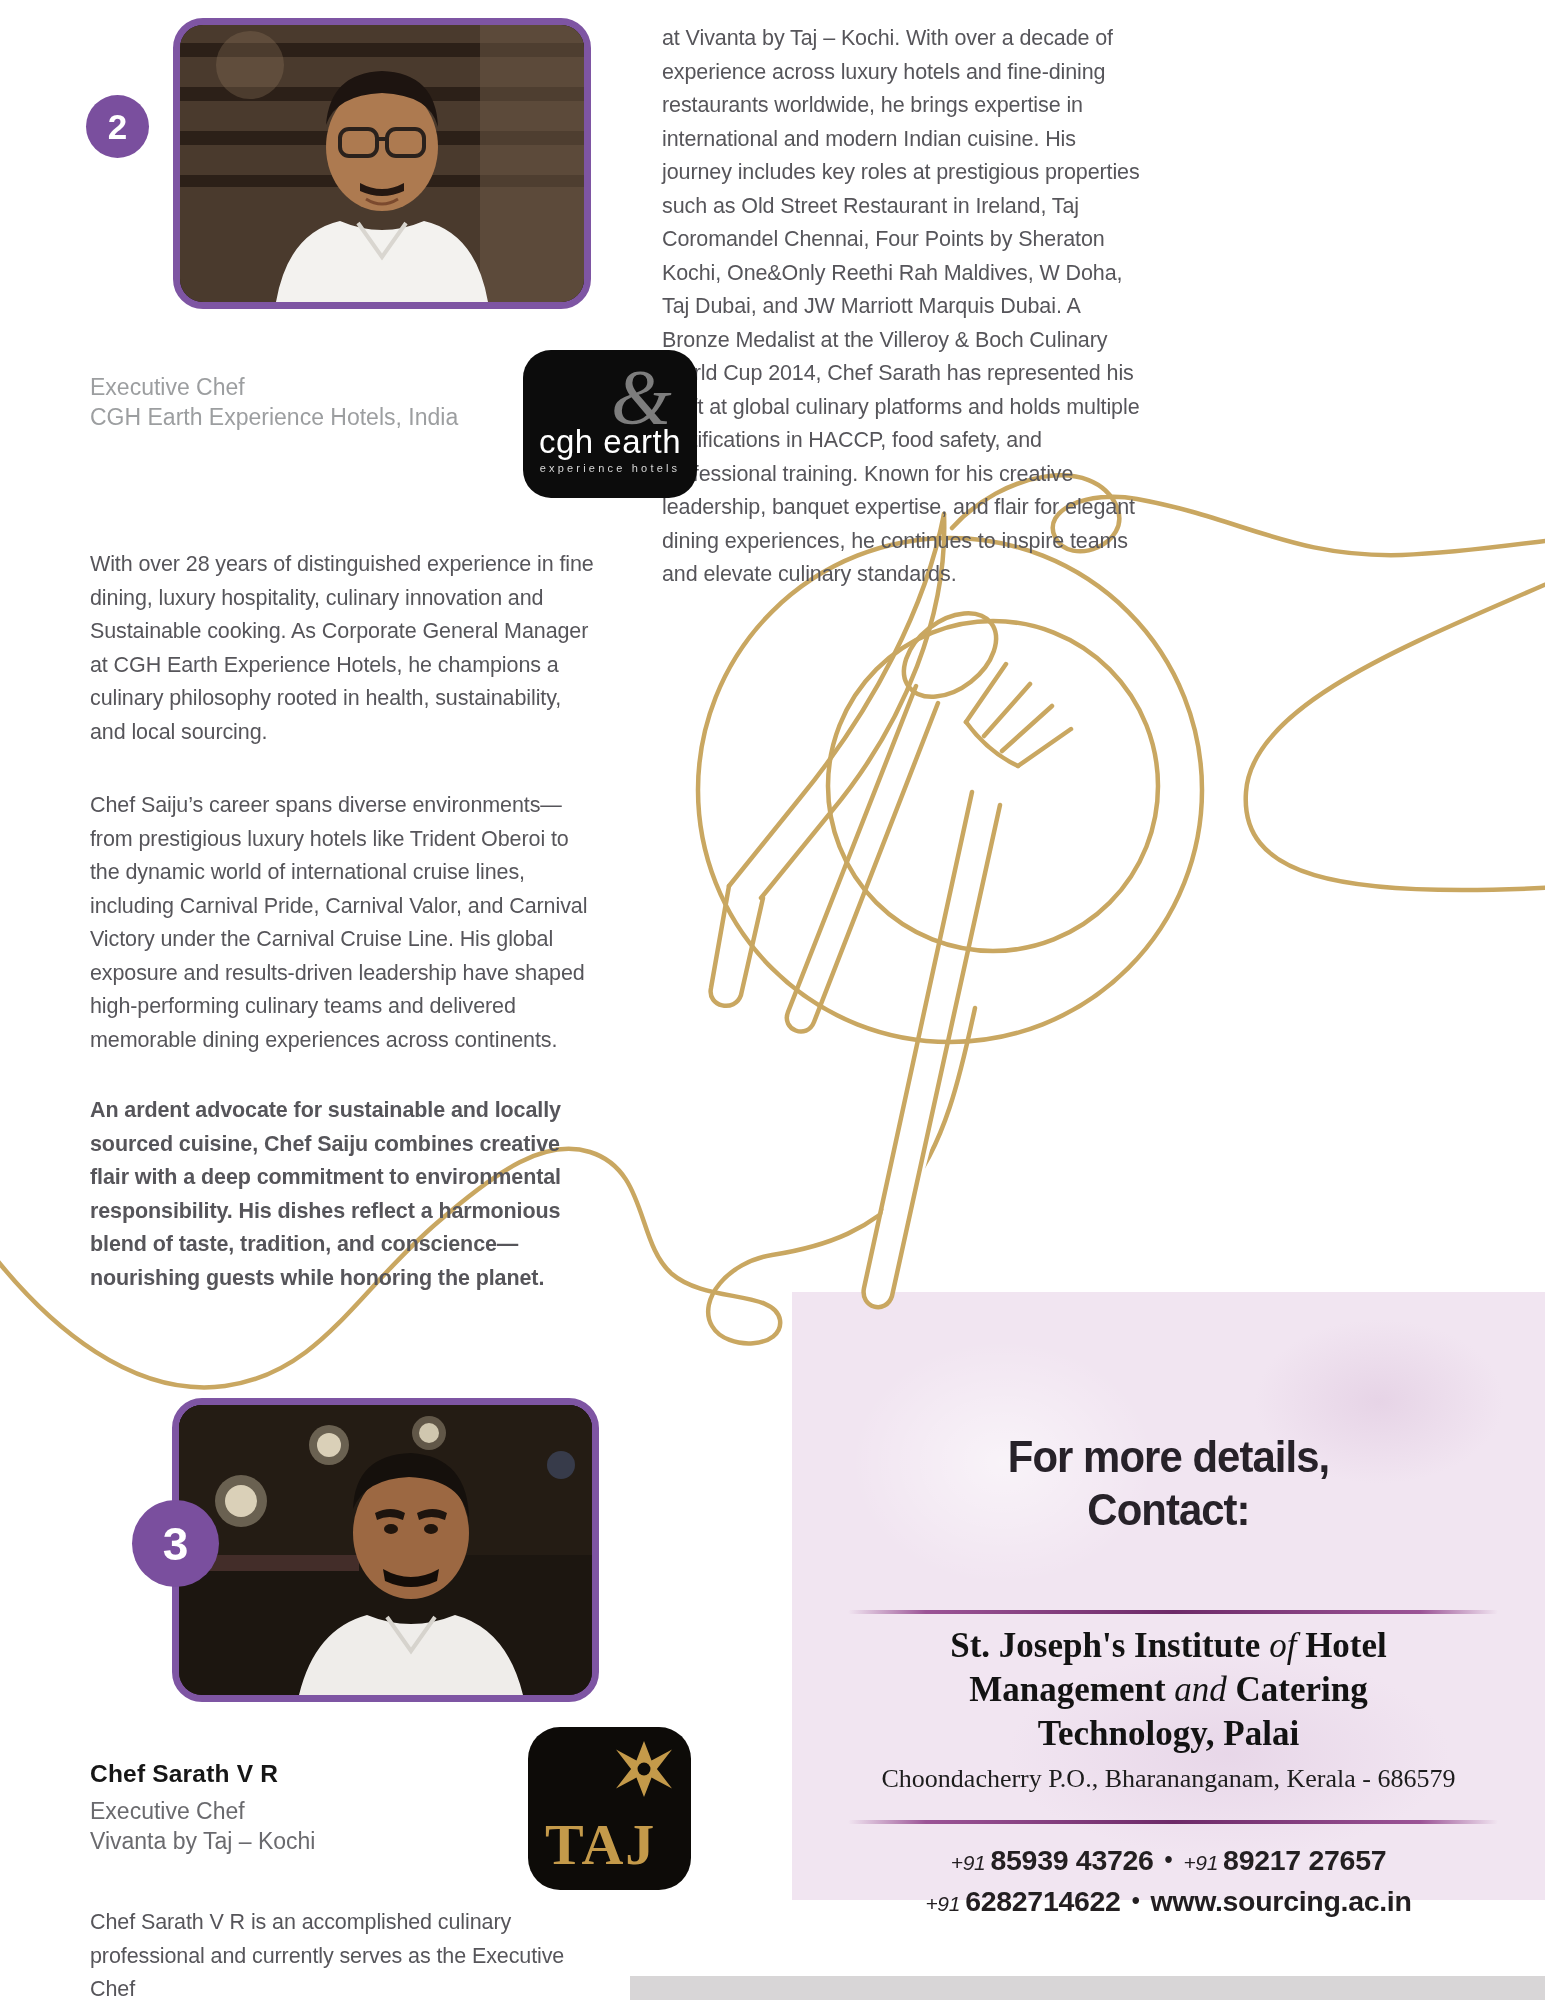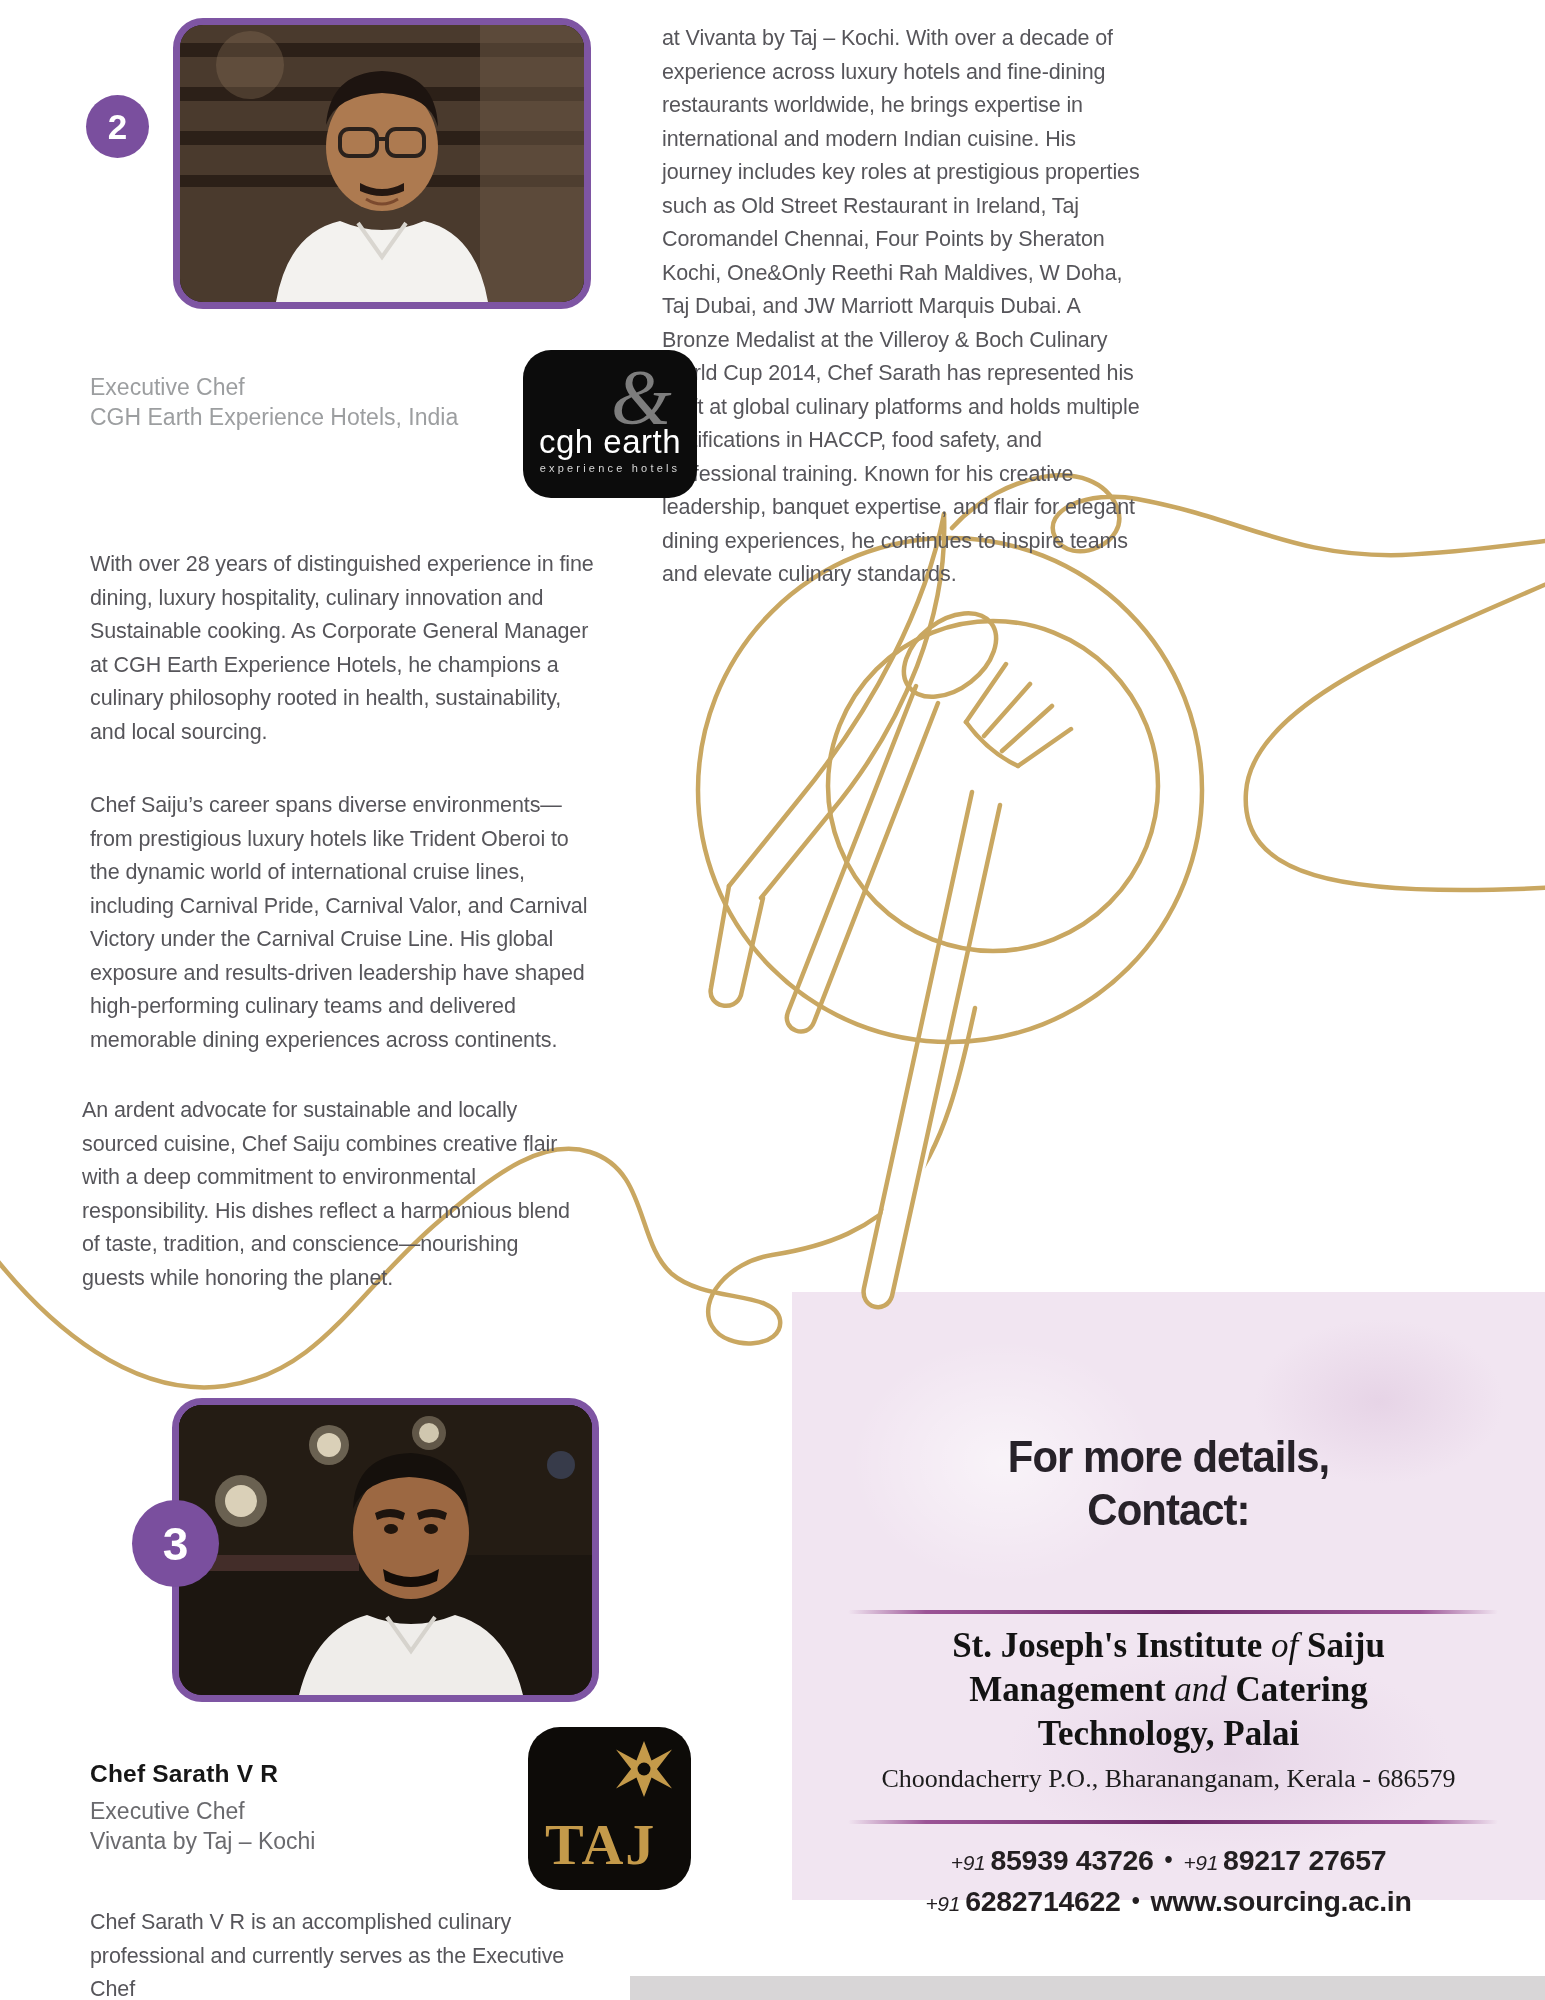--- a/index.html
+++ b/index.html
@@ -128,21 +128,21 @@
   <div class="cgh-logo">
     <span class="cgh-amp">&amp;</span>
     <div class="cgh-text">
       <div class="cgh-main"><span>cgh</span> <span>earth</span></div>
       <div class="cgh-tag">experience hotels</div>
     </div>
   </div>
 
   <p class="copy" style="left:90px;top:548px;width:505px;">With over 28 years of distinguished experience in fine dining, luxury hospitality, culinary innovation and Sustainable cooking.  As Corporate General Manager at CGH Earth Experience Hotels, he champions a culinary philosophy rooted in health, sustainability, and local sourcing.</p>
   <p class="copy" style="left:90px;top:789px;width:505px;">Chef Saiju’s career spans diverse environments—from prestigious luxury hotels like Trident Oberoi to the dynamic world of international cruise lines, including Carnival Pride, Carnival Valor, and Carnival Victory under the Carnival Cruise Line. His global exposure and results-driven leadership have shaped high-performing culinary teams and delivered memorable dining experiences across continents.</p>
-  <p class="copy" style="left:82px;top:1094px;width:505px;">An ardent advocate for sustainable and locally sourced cuisine, Chef Saiju combines creative flair with a deep commitment to environmental responsibility. His dishes reflect a harmonious blend of taste, tradition, and conscience—nourishing guests while honoring the planet.</p>
+  <p class="copy" style="left:90px;top:1094px;width:505px;font-weight:bold;">An ardent advocate for sustainable and locally sourced cuisine, Chef Saiju combines creative flair with a deep commitment to environmental responsibility. His dishes reflect a harmonious blend of taste, tradition, and conscience—nourishing guests while honoring the planet.</p>
 
   <p class="copy" style="left:662px;top:22px;width:478px;">at Vivanta by Taj – Kochi. With over a decade of experience across luxury hotels and fine-dining restaurants worldwide, he brings expertise in international and modern Indian cuisine. His journey includes key roles at prestigious properties such as Old Street Restaurant in Ireland, Taj Coromandel Chennai, Four Points by Sheraton Kochi, One&amp;Only Reethi Rah Maldives, W Doha, Taj Dubai, and JW Marriott Marquis Dubai. A Bronze Medalist at the Villeroy &amp; Boch Culinary World Cup 2014, Chef Sarath has represented his craft at global culinary platforms and holds multiple certifications in HACCP, food safety, and professional training. Known for his creative leadership, banquet expertise, and flair for elegant dining experiences, he continues to inspire teams and elevate culinary standards.</p>
 
   <div class="photo" style="left:172px;top:1398px;width:413px;height:290px;">
     <svg width="413" height="290" viewBox="0 0 413 290">
       <rect width="413" height="290" fill="#1c1610"></rect>
       <rect x="0" y="0" width="413" height="150" fill="#241c14"></rect>
       <g>
         <circle cx="62" cy="96" r="26" fill="#efe2c4" opacity=".35"></circle>
           <circle cx="62" cy="96" r="16" fill="#f6ecd2" opacity=".8"></circle>
@@ -188,21 +188,21 @@
 
   <p class="copy" style="left:90px;top:1906px;width:505px;">Chef Sarath V R is an accomplished culinary professional and currently serves as the Executive Chef</p>
 
   <div class="contact-box">
     <div class="contact-heading">
       <div>For more details,</div>
       <div>Contact:</div>
     </div>
     <div class="divider" style="top:318px;"></div>
     <div class="institute">
-      <div><span>St. Joseph's Institute </span><i>of</i><span> Saiju</span></div>
+      <div><span>St. Joseph's Institute </span><i>of</i><span> Hotel</span></div>
       <div><span>Management </span><i>and</i><span> Catering</span></div>
       <div><span>Technology, Palai</span><i></i><span></span></div>
     </div>
     <div class="address">Choondacherry P.O., Bharananganam, Kerala - 686579</div>
     <div class="divider" style="top:528px;"></div>
     <div class="phones">
       <div>
         <span class="code">+91</span><span>85939 43726</span><span class="sep">•</span><span class="code">+91</span><span>89217 27657</span>
       </div>
       <div>

